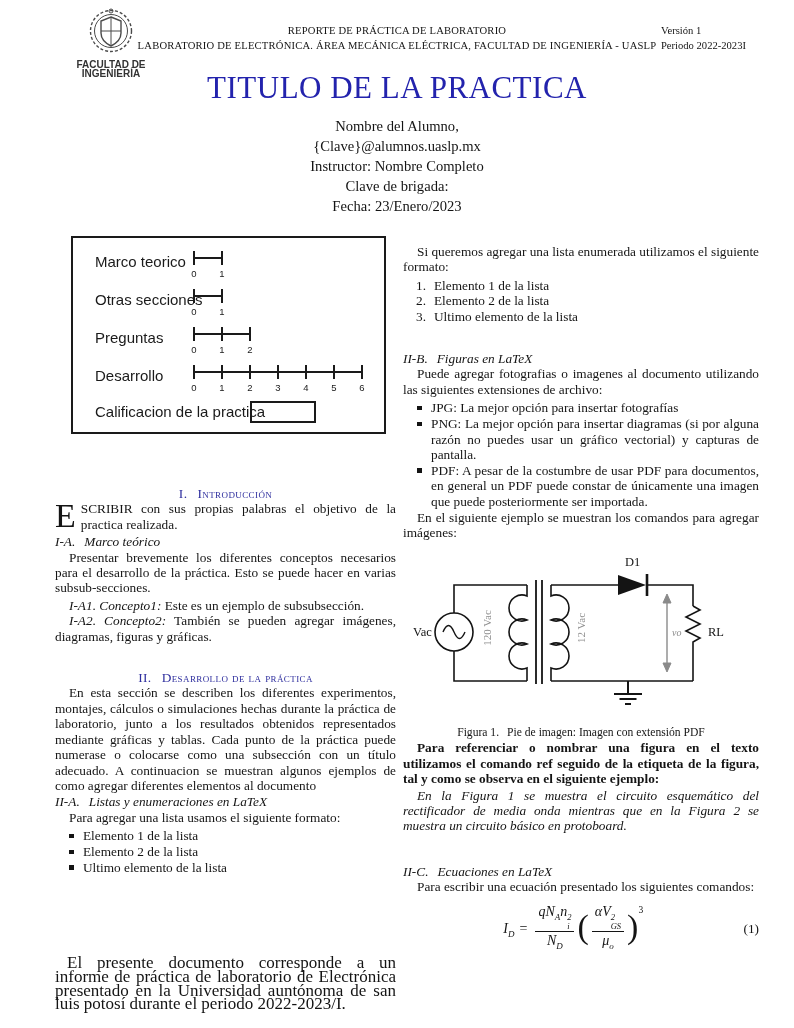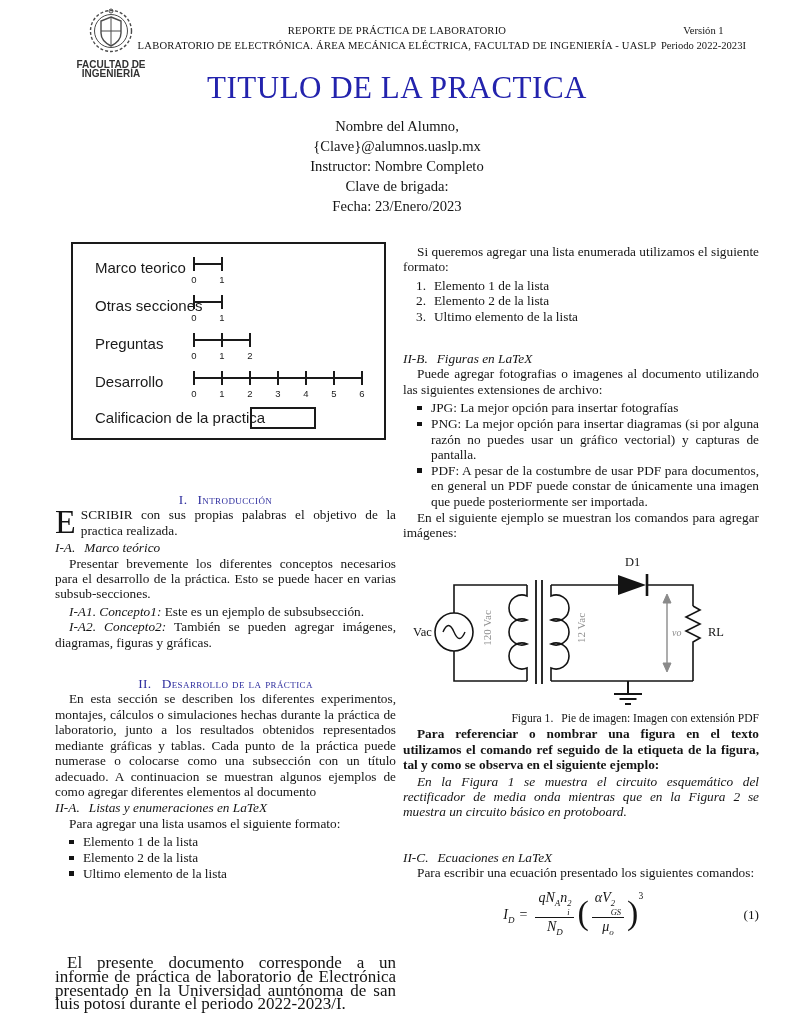--- a/index.html
+++ b/index.html
@@ -5,29 +5,29 @@
   html,body{margin:0;padding:0;background:#e8e8e8;}
   .page{position:relative;width:794px;height:1028px;background:#ffffff;margin:0 auto;
         font-family:"Liberation Serif", serif;color:#141414;overflow:hidden;}
 
   
   .logo{position:absolute;left:76px;top:8px;width:70px;text-align:center;}
   .logo-caption{font-family:"Liberation Sans", sans-serif;font-size:10px;font-weight:bold;
                 line-height:8.5px;color:#333;margin-top:1px;}
   .head-center{position:absolute;left:50%;top:23px;transform:translateX(-50%);width:580px;
                text-align:center;font-size:10.6px;line-height:15px;letter-spacing:.2px;}
-  .head-right{position:absolute;right:48px;top:23px;text-align:center;font-size:10.6px;line-height:15px;}
+  .head-right{position:absolute;right:48px;top:23px;font-size:10.6px;line-height:15px;}
 
   .title{position:absolute;left:0;top:70px;width:100%;text-align:center;margin:0;
          font-size:31px;font-weight:normal;letter-spacing:.5px;color:#2323ad;}
   .author{position:absolute;left:0;top:116px;width:100%;text-align:center;
           font-size:14.6px;line-height:20px;}
 
   
-  .col-left{position:absolute;left:55px;top:242px;width:341px;}
+  .col-left{position:absolute;left:55px;top:236px;width:341px;}
   .col-right{position:absolute;left:403px;top:244px;width:356px;}
   .body-text{font-size:13.3px;line-height:15.4px;text-align:justify;}
   p.par{margin:0;text-indent:14px;}
   p.noindent{margin:0;text-indent:0;}
 
   
   .rubric-box{position:relative;margin-left:16px;width:311px;height:194px;
               border:2px solid #1a1a1a;font-family:"Liberation Sans", sans-serif;}
   .rub-row{position:absolute;left:0;height:32px;}
   .rub-label{position:absolute;left:22px;top:6px;font-size:15px;color:#1a1a1a;white-space:nowrap;}
@@ -52,21 +52,21 @@
   ul.sq{list-style:none;margin:3px 0 0 0;padding:0;}
   ul.sq li{position:relative;padding-left:28px;margin:0 0 .5px 0;}
   ul.sq li::before{content:"";position:absolute;left:14px;top:5.5px;width:4.5px;height:4.5px;background:#141414;}
   ol.num{list-style:none;counter-reset:it;margin:3px 0 0 0;padding:0;}
   ol.num li{position:relative;counter-increment:it;padding-left:31px;margin:0;}
   ol.num li::before{content:counter(it) ".";position:absolute;left:13px;}
 
   
   .fig{margin:14px 0 0 0;text-align:center;}
   .fig svg{display:block;margin:0 auto;}
-  .fig-caption{font-size:11.6px;text-align:right;line-height:14px;}
+  .fig-caption{margin-top:14px;font-size:11.6px;text-align:center;line-height:14px;}
   .fig-cap-label{margin-right:8px;}
 
   
   .footnote{position:absolute;left:55px;top:956px;width:341px;font-size:17px;
             line-height:13.8px;text-align:justify;}
   .footnote .fn-in{text-indent:12px;margin:0;}
 
   
   .eq-row{display:flex;align-items:center;margin-top:8px;font-size:14px;}
   .eq-body{flex:1;text-align:center;}

